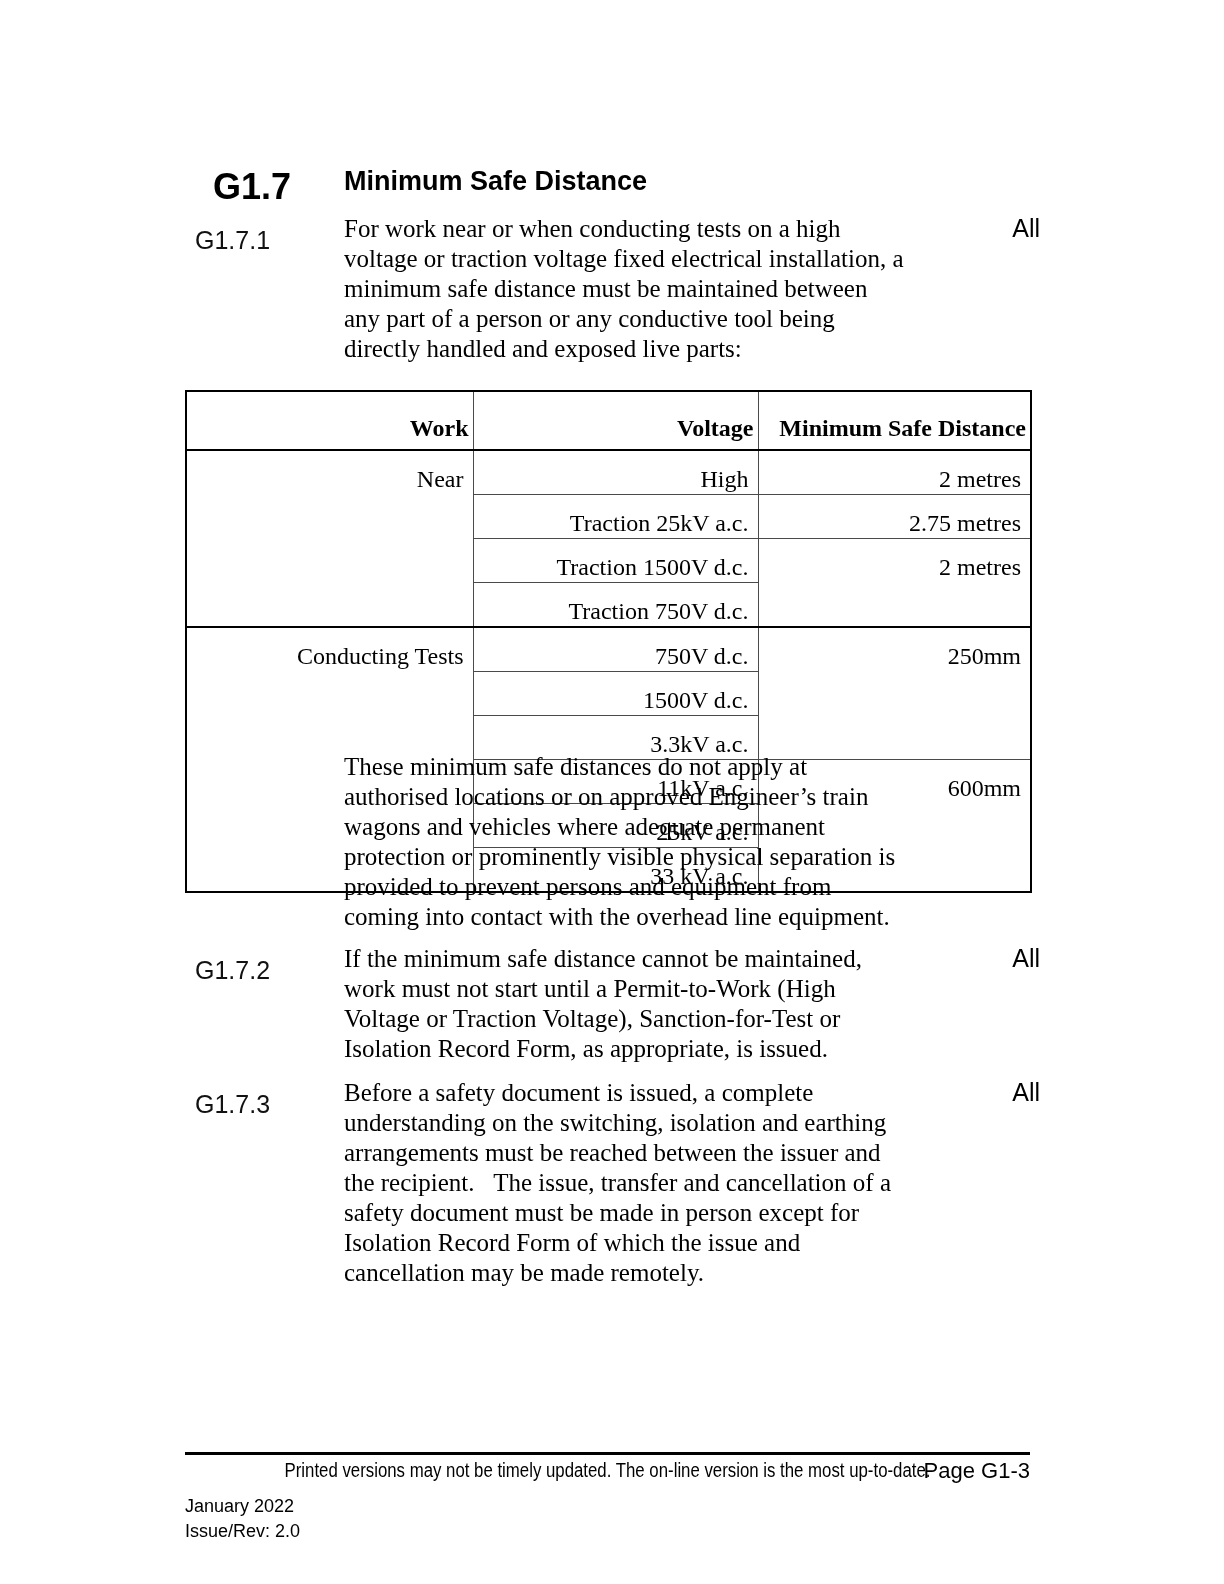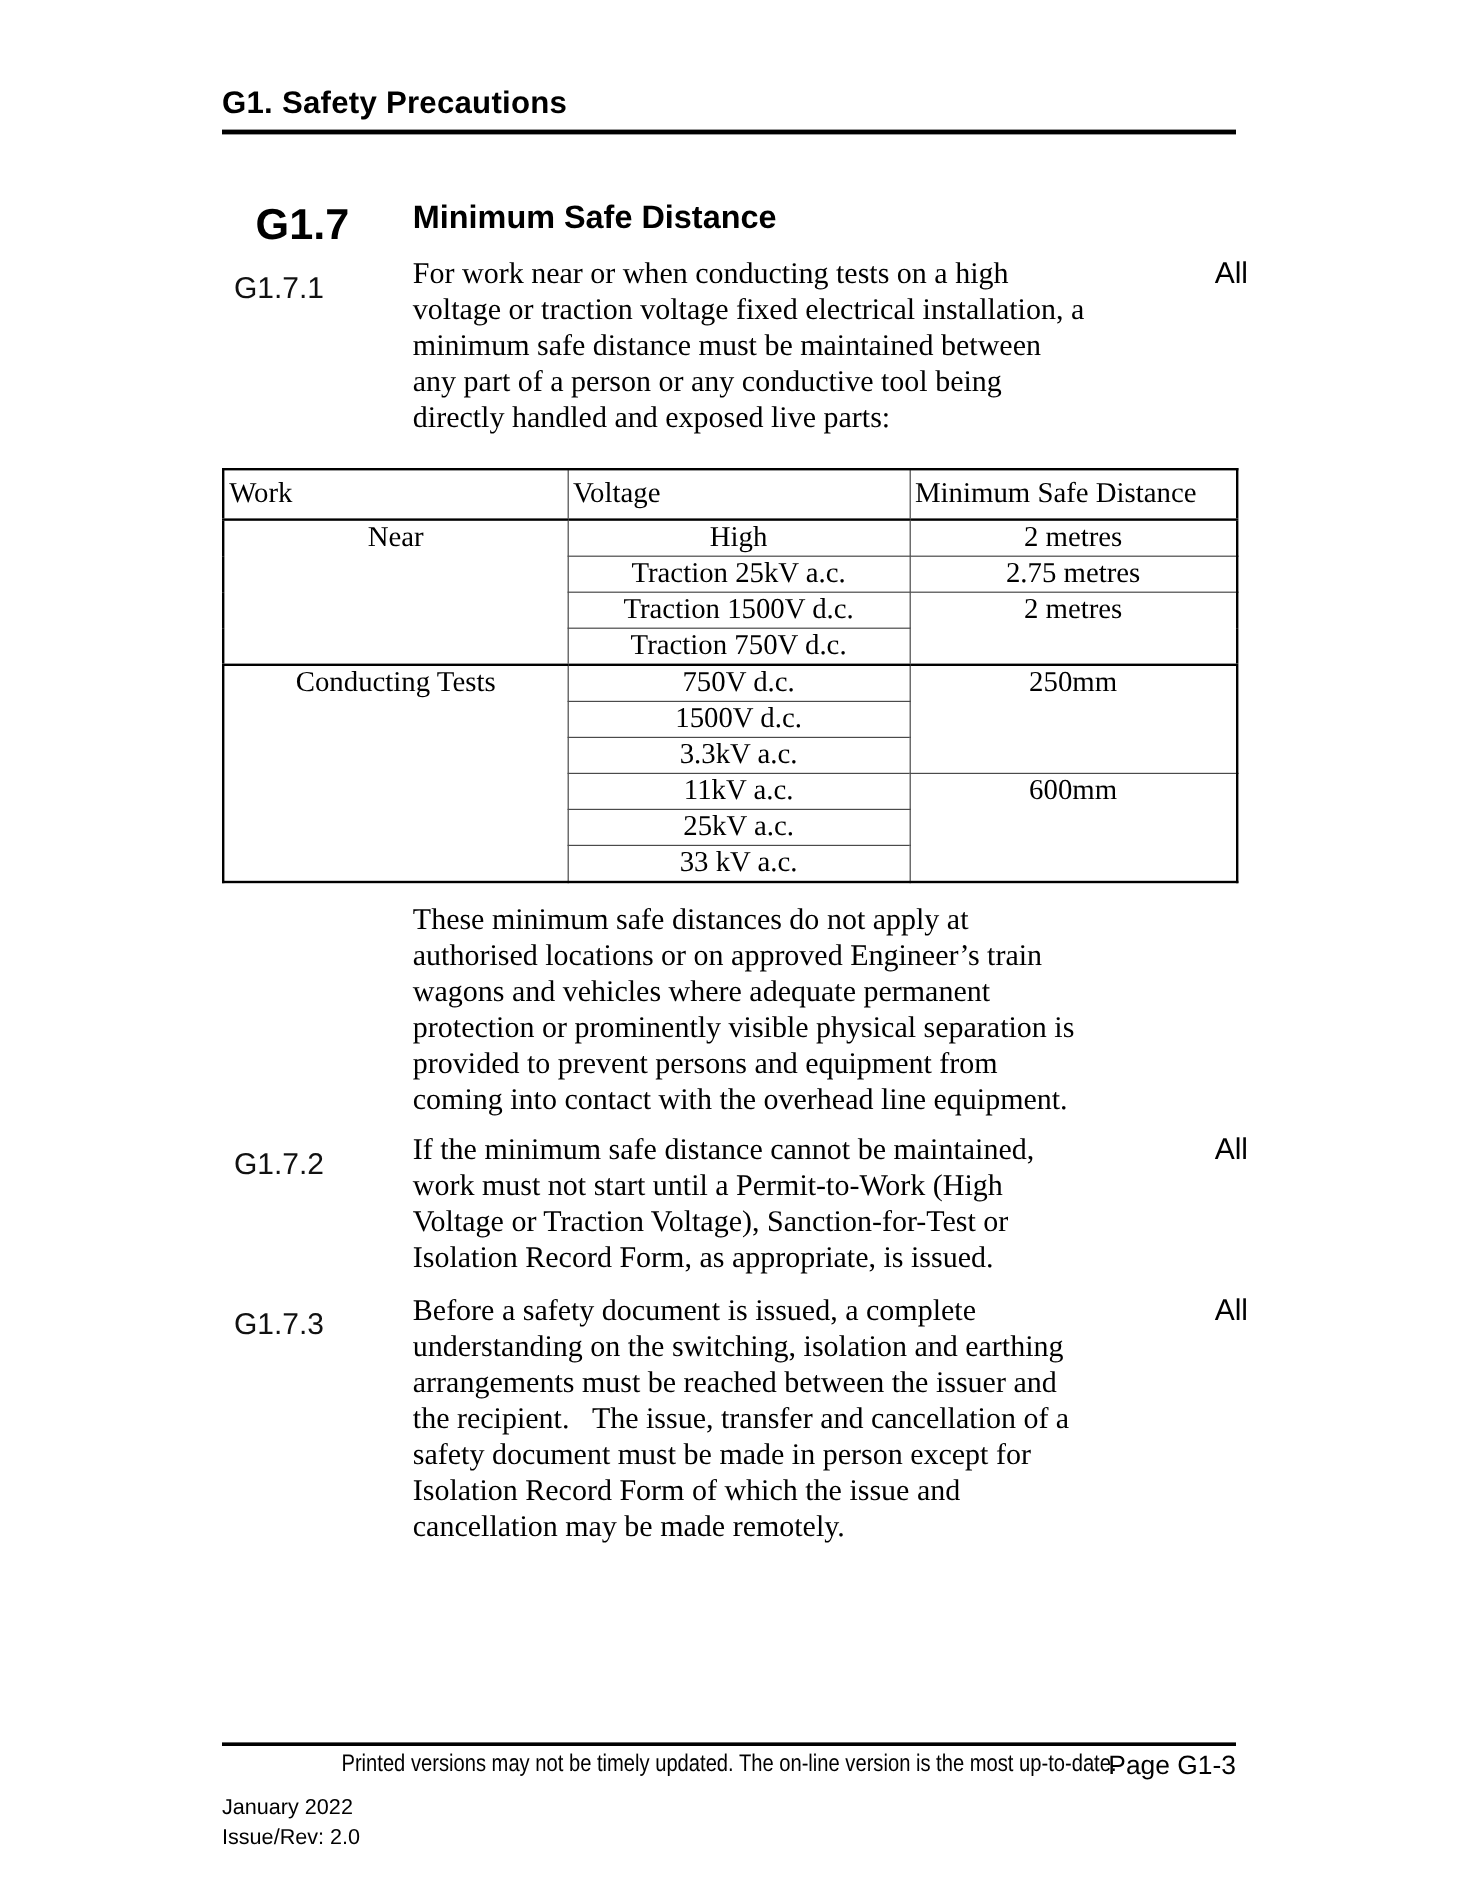--- a/index.html
+++ b/index.html
@@ -37,27 +37,27 @@
     position:absolute; left:1000px; top:0; width:40px; text-align:right;
     font-family:"Liberation Sans", sans-serif; font-size:25px;
   }
 
   table.msd {
     position:absolute; left:185px; top:390px; width:845px;
     border-collapse:collapse; font-size:24px; table-layout:fixed;
     border:2px solid #000;
   }
   table.msd th, table.msd td {
-    border:1px solid #4a4a4a; vertical-align:top; text-align:center;
-    padding:2px 9px 3px 9px; line-height:24px; height:29px; box-sizing:border-box;
+    border:1px solid #4a4a4a; vertical-align:top; text-align:right;
+    padding:16px 9px 3px 9px; line-height:24px; height:29px; box-sizing:border-box;
     overflow:hidden;
   }
   table.msd th {
-    font-weight:normal; text-align:left; border-bottom:2px solid #000;
-    padding:6px 4px 8px 4px; height:auto; line-height:26px;
+    font-weight:bold; text-align:right; border-bottom:2px solid #000;
+    padding:23px 4px 8px 4px; height:auto; line-height:26px;
   }
   table.msd tr.section td { border-top:2px solid #000; }
 
   .footer-rule {
     position:absolute; left:185px; top:1452px; width:845px; height:0;
     border-top:3px solid #000;
   }
   .footer-left {
     position:absolute; left:185px; top:1494px;
     font-family:"Liberation Sans", sans-serif; font-size:18px; line-height:25px;
@@ -71,21 +71,20 @@
     position:absolute; left:185px; top:1458px; width:845px; text-align:right;
     font-family:"Liberation Sans", sans-serif; font-size:22px; line-height:25px;
   }
   b.inline-bold { font-weight:normal; }
 </style>
 </head>
 <body>
 
 <div class="page">
 
-  <div class="page-header">G1. Safety Precautions</div>
 
   <div class="section-heading">
     <span class="num">G1.7</span>
     <span class="title">Minimum Safe Distance</span>
   </div>
 
   <div class="clause" style="top:214px;">
     <span class="num">G1.7.1</span>
     <div class="body"><span>For work near or when conducting tests on a high
 voltage or traction voltage fixed electrical installation, a

